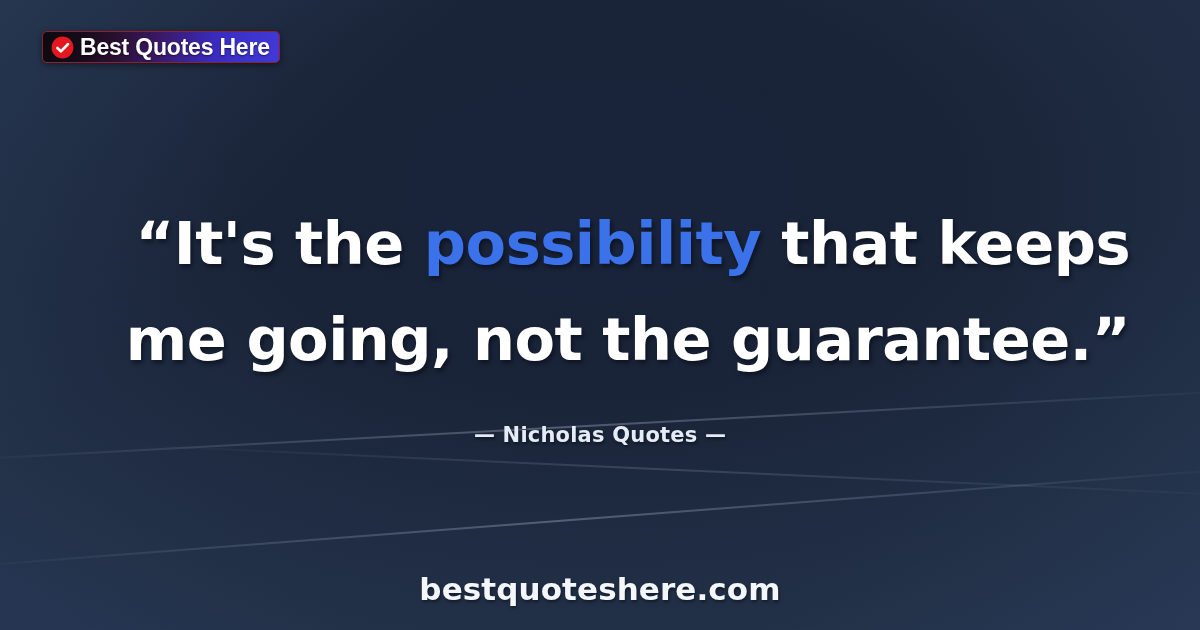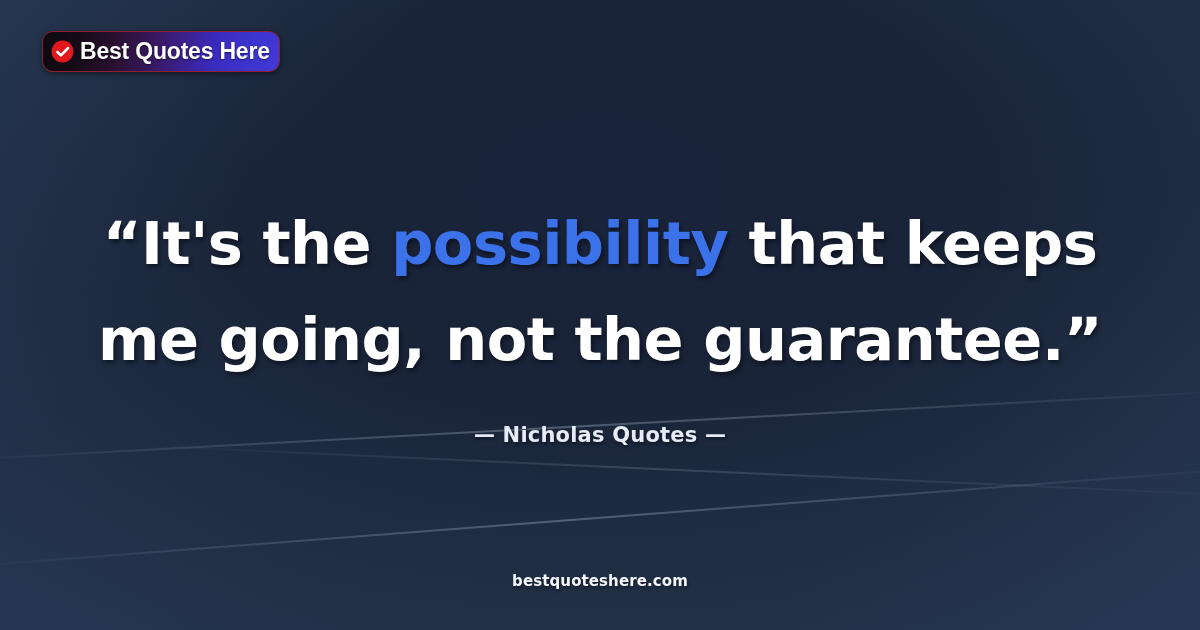--- a/index.html
+++ b/index.html
@@ -52,28 +52,28 @@
   }
   #bg-streaks .s1 { left: -60px;  top: 424px; width: 1330px; transform: rotate(-3.1deg); }
   #bg-streaks .s2 { left: -40px;  top: 516px; width: 1300px; transform: rotate(-4.4deg); }
   #bg-streaks .s3 { left: 120px;  top: 470px; width: 1160px; transform: rotate(2.6deg); opacity: .55; }
 
   
   #logo-badge {
     position: absolute;
     left: 42px;
     top: 31px;
-    height: 41px;
+    height: 32px;
     box-sizing: border-box;
     display: flex;
     align-items: center;
     gap: 5px;
     padding: 0 9px 0 7px;
     border: 1px solid #8f2030;
-    border-radius: 11px;
+    border-radius: 5px;
     background: linear-gradient(100deg,
         #0b0a10 0%,
         #160b18 16%,
         #2a1030 31%,
         #3a1a6b 50%,
         #3a2bbe 72%,
         #3d35cf 88%,
         #4238d6 100%);
     box-shadow: 0 2px 6px rgba(0,0,0,0.45);
   }
@@ -106,20 +106,21 @@
   }
   #quote-text {
     font-family: "DejaVu Sans", sans-serif;
     font-weight: bold;
     font-size: 59px;
     line-height: 1.62;
     color: #ffffff;
     letter-spacing: -0.5px;
     text-shadow: 2px 3px 4px rgba(4,8,16,0.55);
     margin: 0;
+    text-align: right;
   }
   #quote-text .hl {
     color: #3b72ea;
   }
   #quote-author {
     margin-top: 38px;
     font-family: "DejaVu Sans", sans-serif;
     font-weight: bold;
     font-size: 21px;
     line-height: 1;
@@ -130,21 +131,21 @@
 
   
   #site-footer {
     position: absolute;
     left: 0;
     right: 0;
     top: 574px;
     text-align: center;
     font-family: "DejaVu Sans", sans-serif;
     font-weight: bold;
-    font-size: 15px;
+    font-size: 31px;
     line-height: 1;
     color: #f3f6fb;
     letter-spacing: 0.1px;
     text-shadow: 1px 2px 3px rgba(4,8,16,0.5);
   }
 </style>
 </head>
 <body>
 
 <div id="card">

